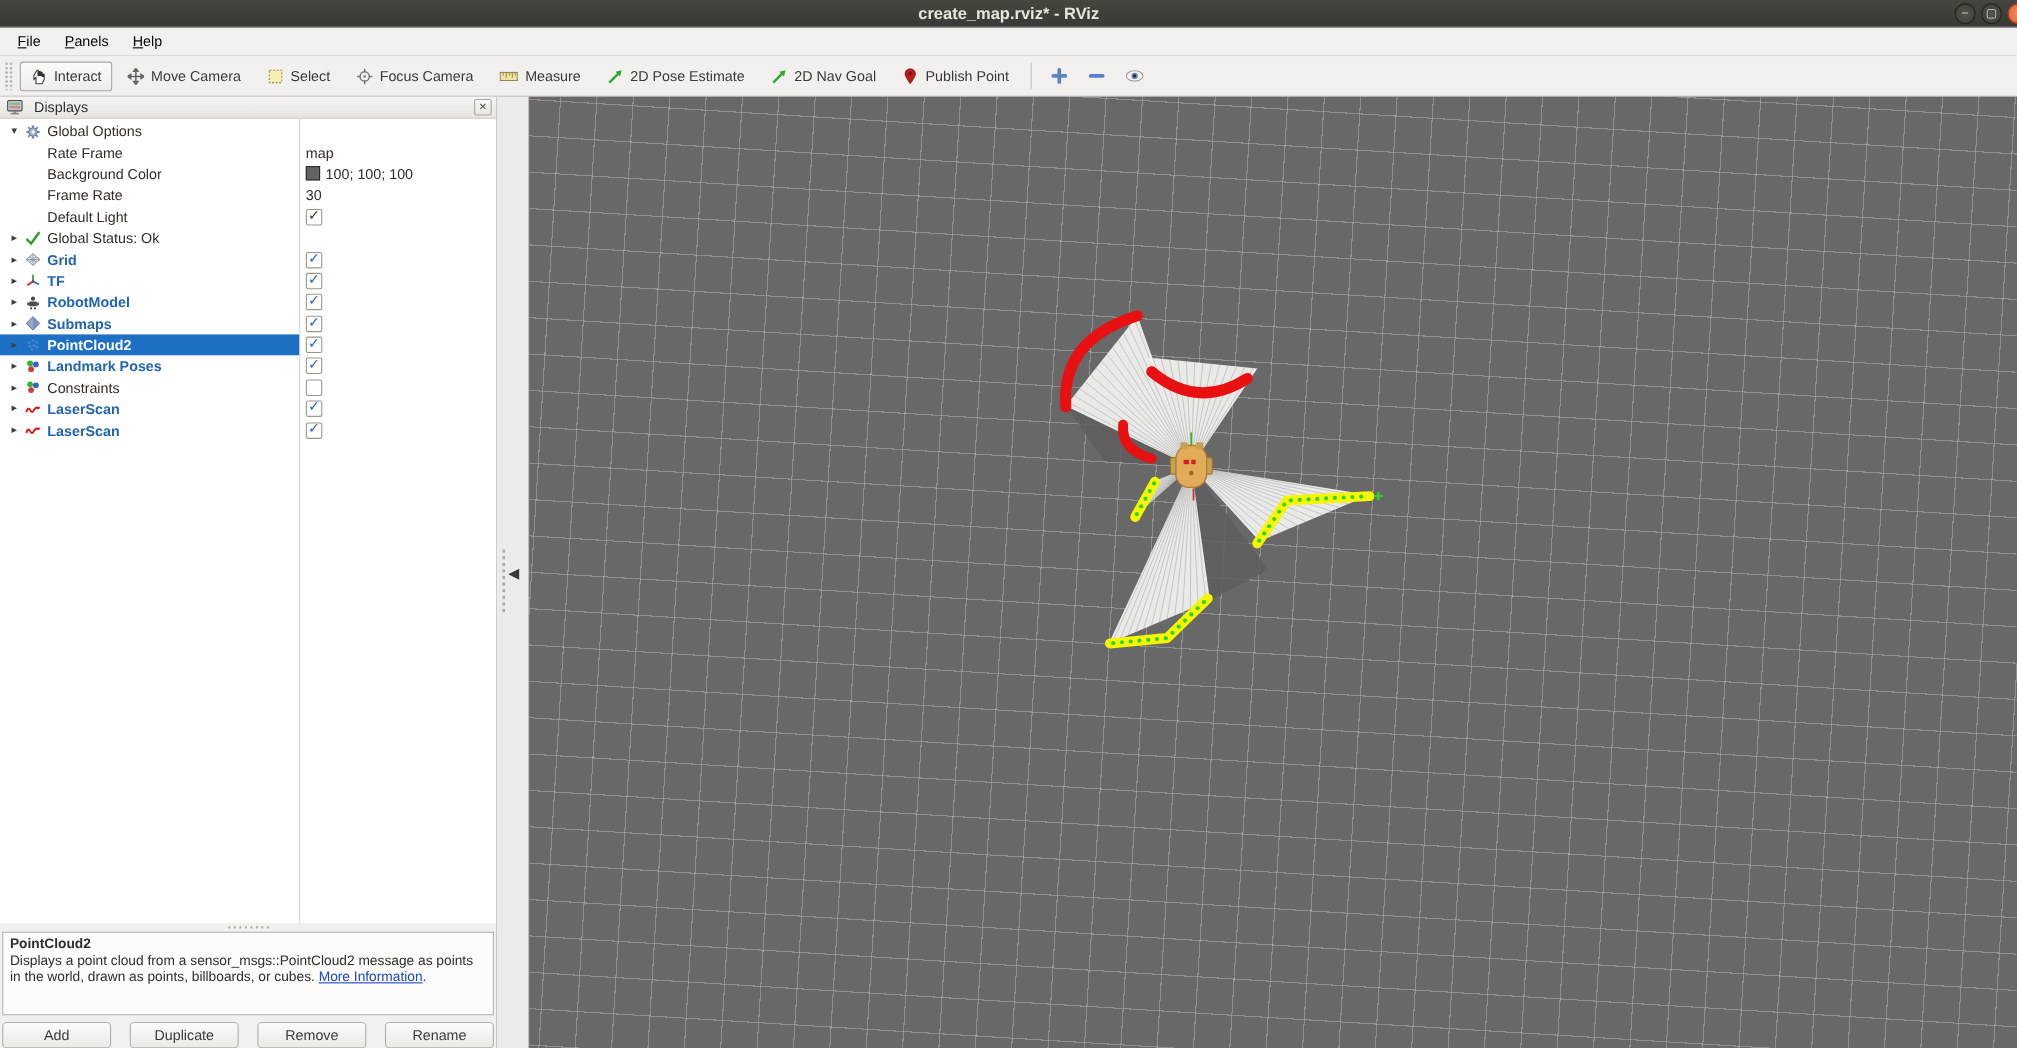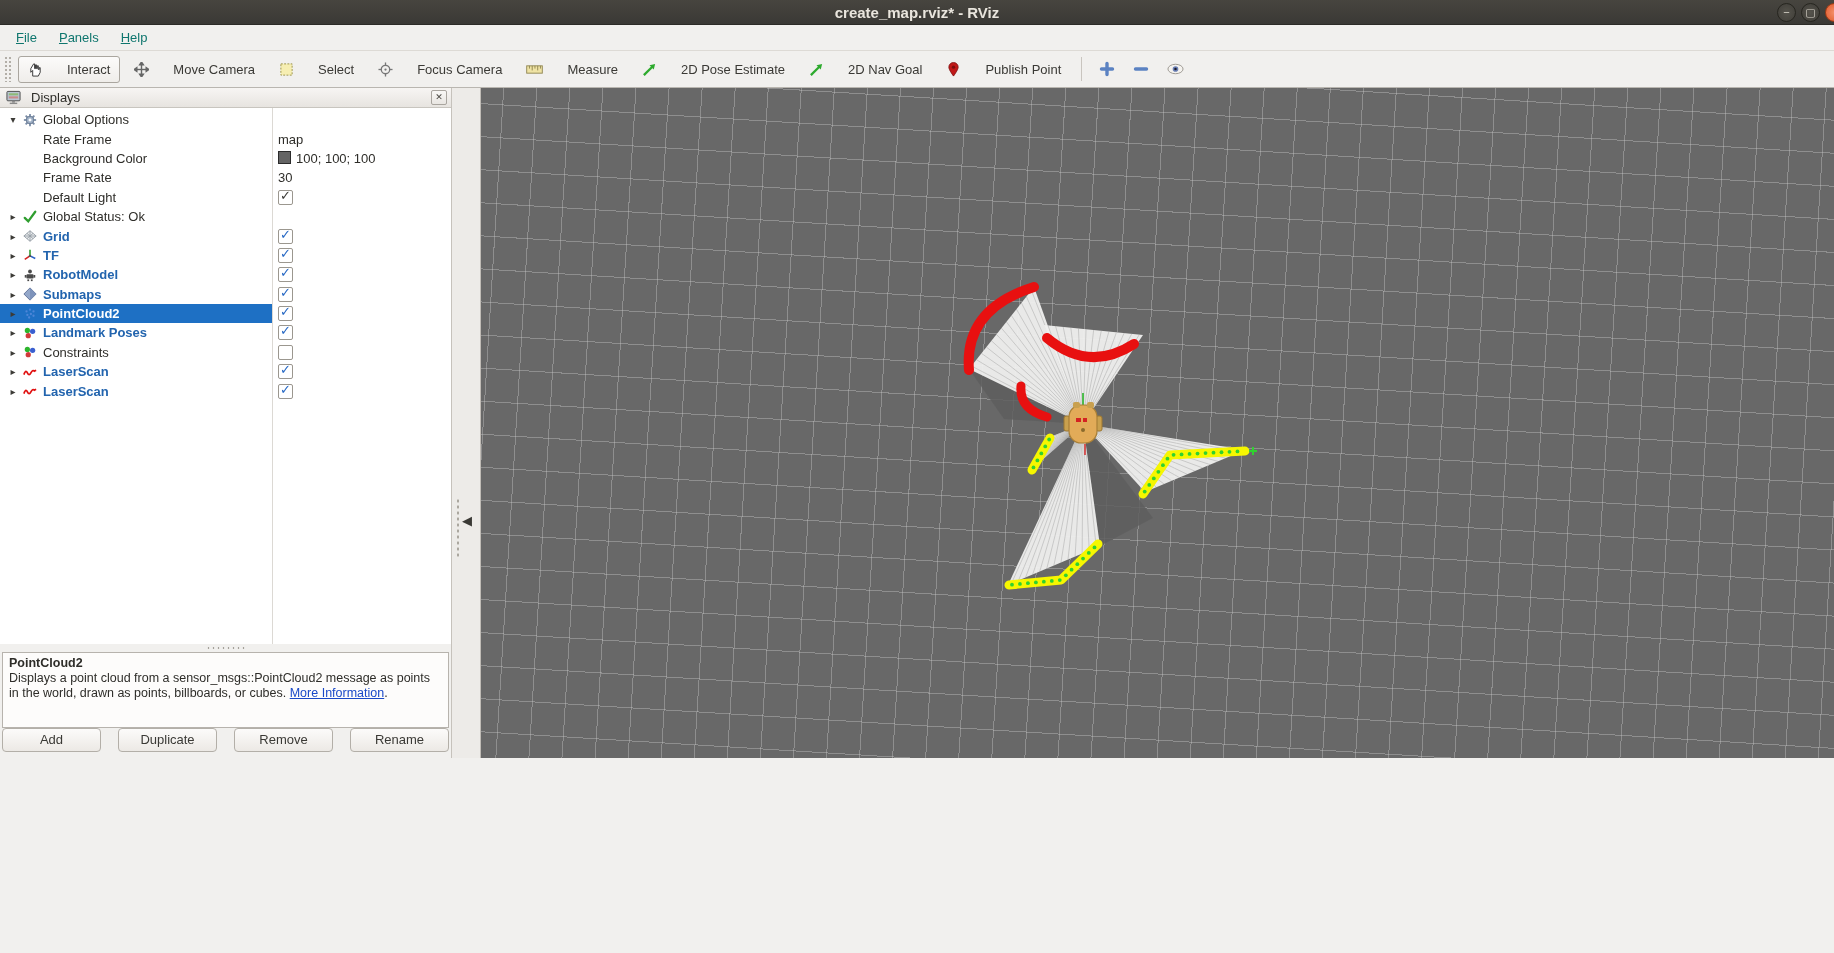--- a/index.html
+++ b/index.html
@@ -11,37 +11,37 @@
   .titlebar { height:25px; background:linear-gradient(#47453f,#3a3935); position:relative;
               display:flex; align-items:center; justify-content:center; border-bottom:1px solid #2c2b27; }
   .titlebar .title { color:#e9e5dd; font-weight:bold; font-size:15px; }
   .winbtns { position:absolute; right:0; top:3px; display:flex; gap:5px; }
   .winbtn { width:19px; height:19px; border-radius:50%; background:radial-gradient(#55534c,#3f3d38);
             border:1px solid #26251f; color:#d8d4ca; font-size:11px; line-height:17px; text-align:center; flex:none; }
   .winbtn.close { background:radial-gradient(#f5906c,#e05a2b); border-color:#a33c14; margin-right:-10px; }
 
   
   .menubar { height:25px; background:#f1f0ee; display:flex; align-items:center; padding-left:6px; gap:2px; }
-  .menu-item { padding:3px 10px; color:#0f766e; }
+  .menu-item { padding:3px 10px; color:#000000; }
   .menu-item .accel { text-decoration:underline; }
 
   
   .toolbar { height:38px; background:#f1f0ee; border-top:1px solid #dddad5; border-bottom:1px solid #b9b6b0;
              display:flex; align-items:center; padding:0 4px; }
   .tb-handle { width:8px; height:26px; margin:0 4px 0 0;
                background-image:radial-gradient(#b2aea7 1px, transparent 1.2px); background-size:4px 4px; }
-  .tool { display:flex; align-items:center; gap:24px; padding:5px 9px; margin:0 2px; border:1px solid transparent;
+  .tool { display:flex; align-items:center; gap:6px; padding:5px 9px; margin:0 2px; border:1px solid transparent;
           border-radius:3px; color:#3a3935; white-space:nowrap; }
   .tool.active { background:linear-gradient(#fcfbfa,#efedea); border-color:#aaa69f; }
   .tool .tool-icon { display:flex; align-items:center; }
   .tb-sep { width:1px; height:24px; background:#c9c5bf; margin:0 8px; }
   .tool.small { padding:5px 6px; }
 
   
-  .main { display:flex; height:670px; }
+  .main { display:flex; height:865px; }
   .left-col { width:452px; background:#f1f0ee; display:flex; flex-direction:column; flex:none;
               border-right:1px solid #c6c2bc; }
   .panel-header { height:20px; background:linear-gradient(#f7f5f3,#e7e4e0); border-bottom:1px solid #c8c5bf;
                   display:flex; align-items:center; padding:0 4px; gap:5px; }
   .panel-header .ph-label { flex:1; }
   .panel-close { width:16px; height:15px; border:1px solid #a9a59f; background:linear-gradient(#f8f7f5,#e9e6e2);
                  border-radius:2px; font-size:9px; line-height:13px; text-align:center; color:#4a4843; }
 
   .tree { flex:1; background:#ffffff; position:relative; overflow:hidden; padding-top:2px; }
   .col-sep { position:absolute; left:272px; top:0; bottom:0; width:1px; background:#dcd9d4; }
@@ -63,21 +63,21 @@
 
   .hsplitter { height:8px; display:flex; align-items:center; justify-content:center; background:#f1f0ee; }
   .hsplitter .dots { width:40px; height:4px;
         background-image:radial-gradient(#a5a19a 1px, transparent 1.2px); background-size:5px 4px; }
 
   .desc-box { height:76px; margin:0 2px; background:#fdfcfb; border:1px solid #b7b3ad; padding:3px 6px;
               line-height:15px; font-size:12.5px; overflow:hidden; }
   .desc-title { font-weight:bold; }
   .desc-link { color:#1a49c8; text-decoration:underline; }
 
-  .btn-row { height:30px; display:flex; align-items:flex-start; padding:0 2px; gap:17px; }
+  .btn-row { height:30px; display:flex; align-items:flex-end; padding:0 2px; gap:17px; }
   .action-btn { flex:1; height:24px; background:linear-gradient(#fcfbfa,#ece9e5); border:1px solid #b3afa8;
                 border-radius:4px; text-align:center; line-height:22px; color:#3a3935; }
 
   
   .vsplitter { width:29px; background:#edebe8; border-right:1px solid #c0bcb6; position:relative; flex:none; }
   .vsplitter .vdots { position:absolute; left:4px; top:410px; width:4px; height:60px;
         background-image:radial-gradient(#aba79f 1px, transparent 1.2px); background-size:4px 6px; }
   .vsplitter .collapse { position:absolute; left:10px; top:425px; font-size:13px; color:#3a3935; }
 
   

